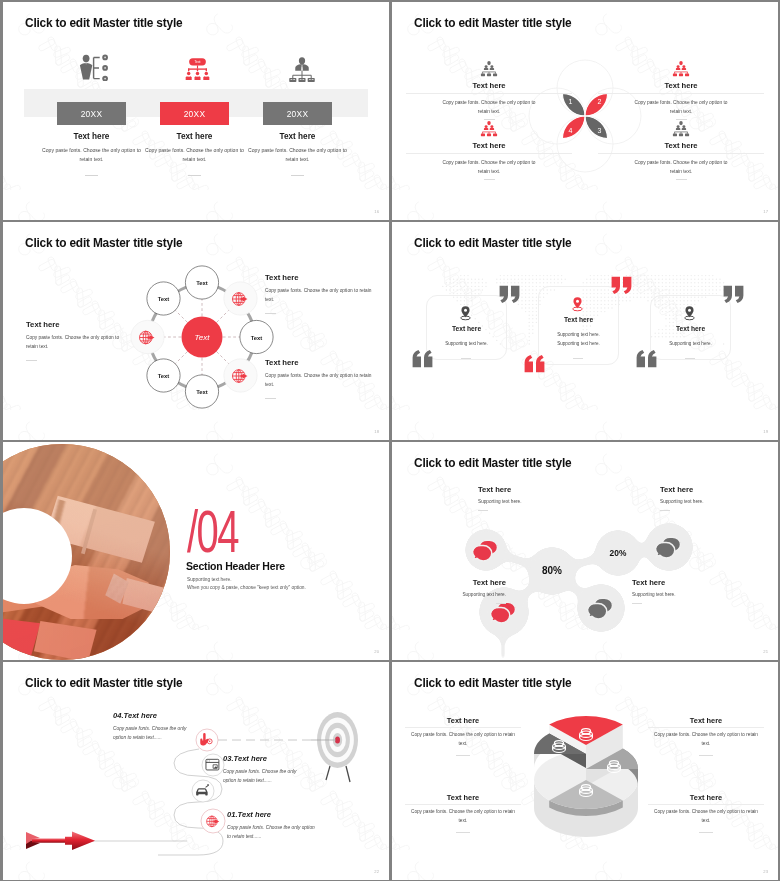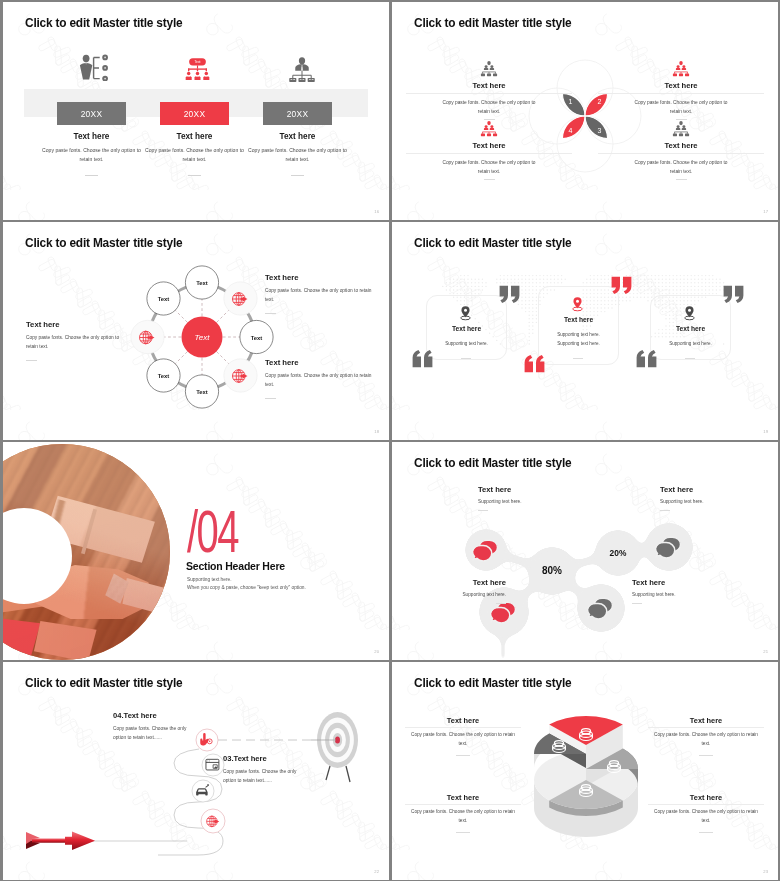--- a/index.html
+++ b/index.html
@@ -107,21 +107,21 @@
   .chainsvg{position:absolute;left:32px;top:56px;}
   .s6txt{position:absolute;width:104px;}
   .s6txt .h{font-size:7.6px;font-weight:bold;color:#1a1a1a;}
   .s6txt .b{font-size:4.7px;color:#4a4a4a;margin-top:5px;}
   .s6txt .dash{width:10px;height:1px;background:#dcdcdc;margin:6px 0 0;}
   .x1{left:86px;top:43px;} .x2{left:268px;top:43px;}
   .x3{left:10px;top:136px;text-align:right;} .x3 .dash{margin-left:auto;}
   .x4{left:240px;top:136px;}
   
   .pathsvg{position:absolute;left:8px;top:23px;}
-  .s7txt{position:absolute;width:118px;}
+  .s7txt{position:absolute;width:118px;font-style:italic;}
   .s7txt .h{font-size:7.6px;font-weight:bold;color:#1a1a1a;}
   .s7txt .b{font-size:4.8px;color:#4a4a4a;line-height:1.85;margin-top:5px;}
   .y1{left:110px;top:49px;width:76px;} .y2{left:220px;top:92px;width:76px;}
   .y3{left:84px;top:112px;width:90px;} .y4{left:224px;top:148px;width:90px;}
   
   .isosvg{position:absolute;left:118px;top:38px;}
   .s8txt{position:absolute;width:112px;text-align:center;}
   .s8txt .h{font-size:7.4px;font-weight:bold;color:#1a1a1a;}
   .s8txt .b{font-size:4.7px;color:#4a4a4a;line-height:1.85;margin-top:6px;}
   .s8txt .dash{width:14px;height:1px;background:#dcdcdc;margin:7px auto 0;}
@@ -1323,20 +1323,24 @@
   </svg>
 
   <div class="s7txt y1">
     <div class="h">04.Text here</div>
     <div class="b">Copy paste fonts. Choose the only option to retain text......</div>
   </div>
   <div class="s7txt y2">
     <div class="h">03.Text here</div>
     <div class="b">Copy paste fonts. Choose the only option to retain text......</div>
   </div>
+  <div class="s7txt y4">
+    <div class="h">01.Text here</div>
+    <div class="b">Copy paste fonts. Choose the only option to retain text......</div>
+  </div>
   <div class="pageno">22</div>
 </div>
 
 <div class="slide s7">
   <svg class="wmwrap">
         <rect width="386" height="218" fill="url(#wm2)"></rect>
       </svg>
   <div class="title">Click to edit Master title style</div>
 
   <svg class="isosvg" width="152" height="152" viewBox="-76 -100 152 152">

